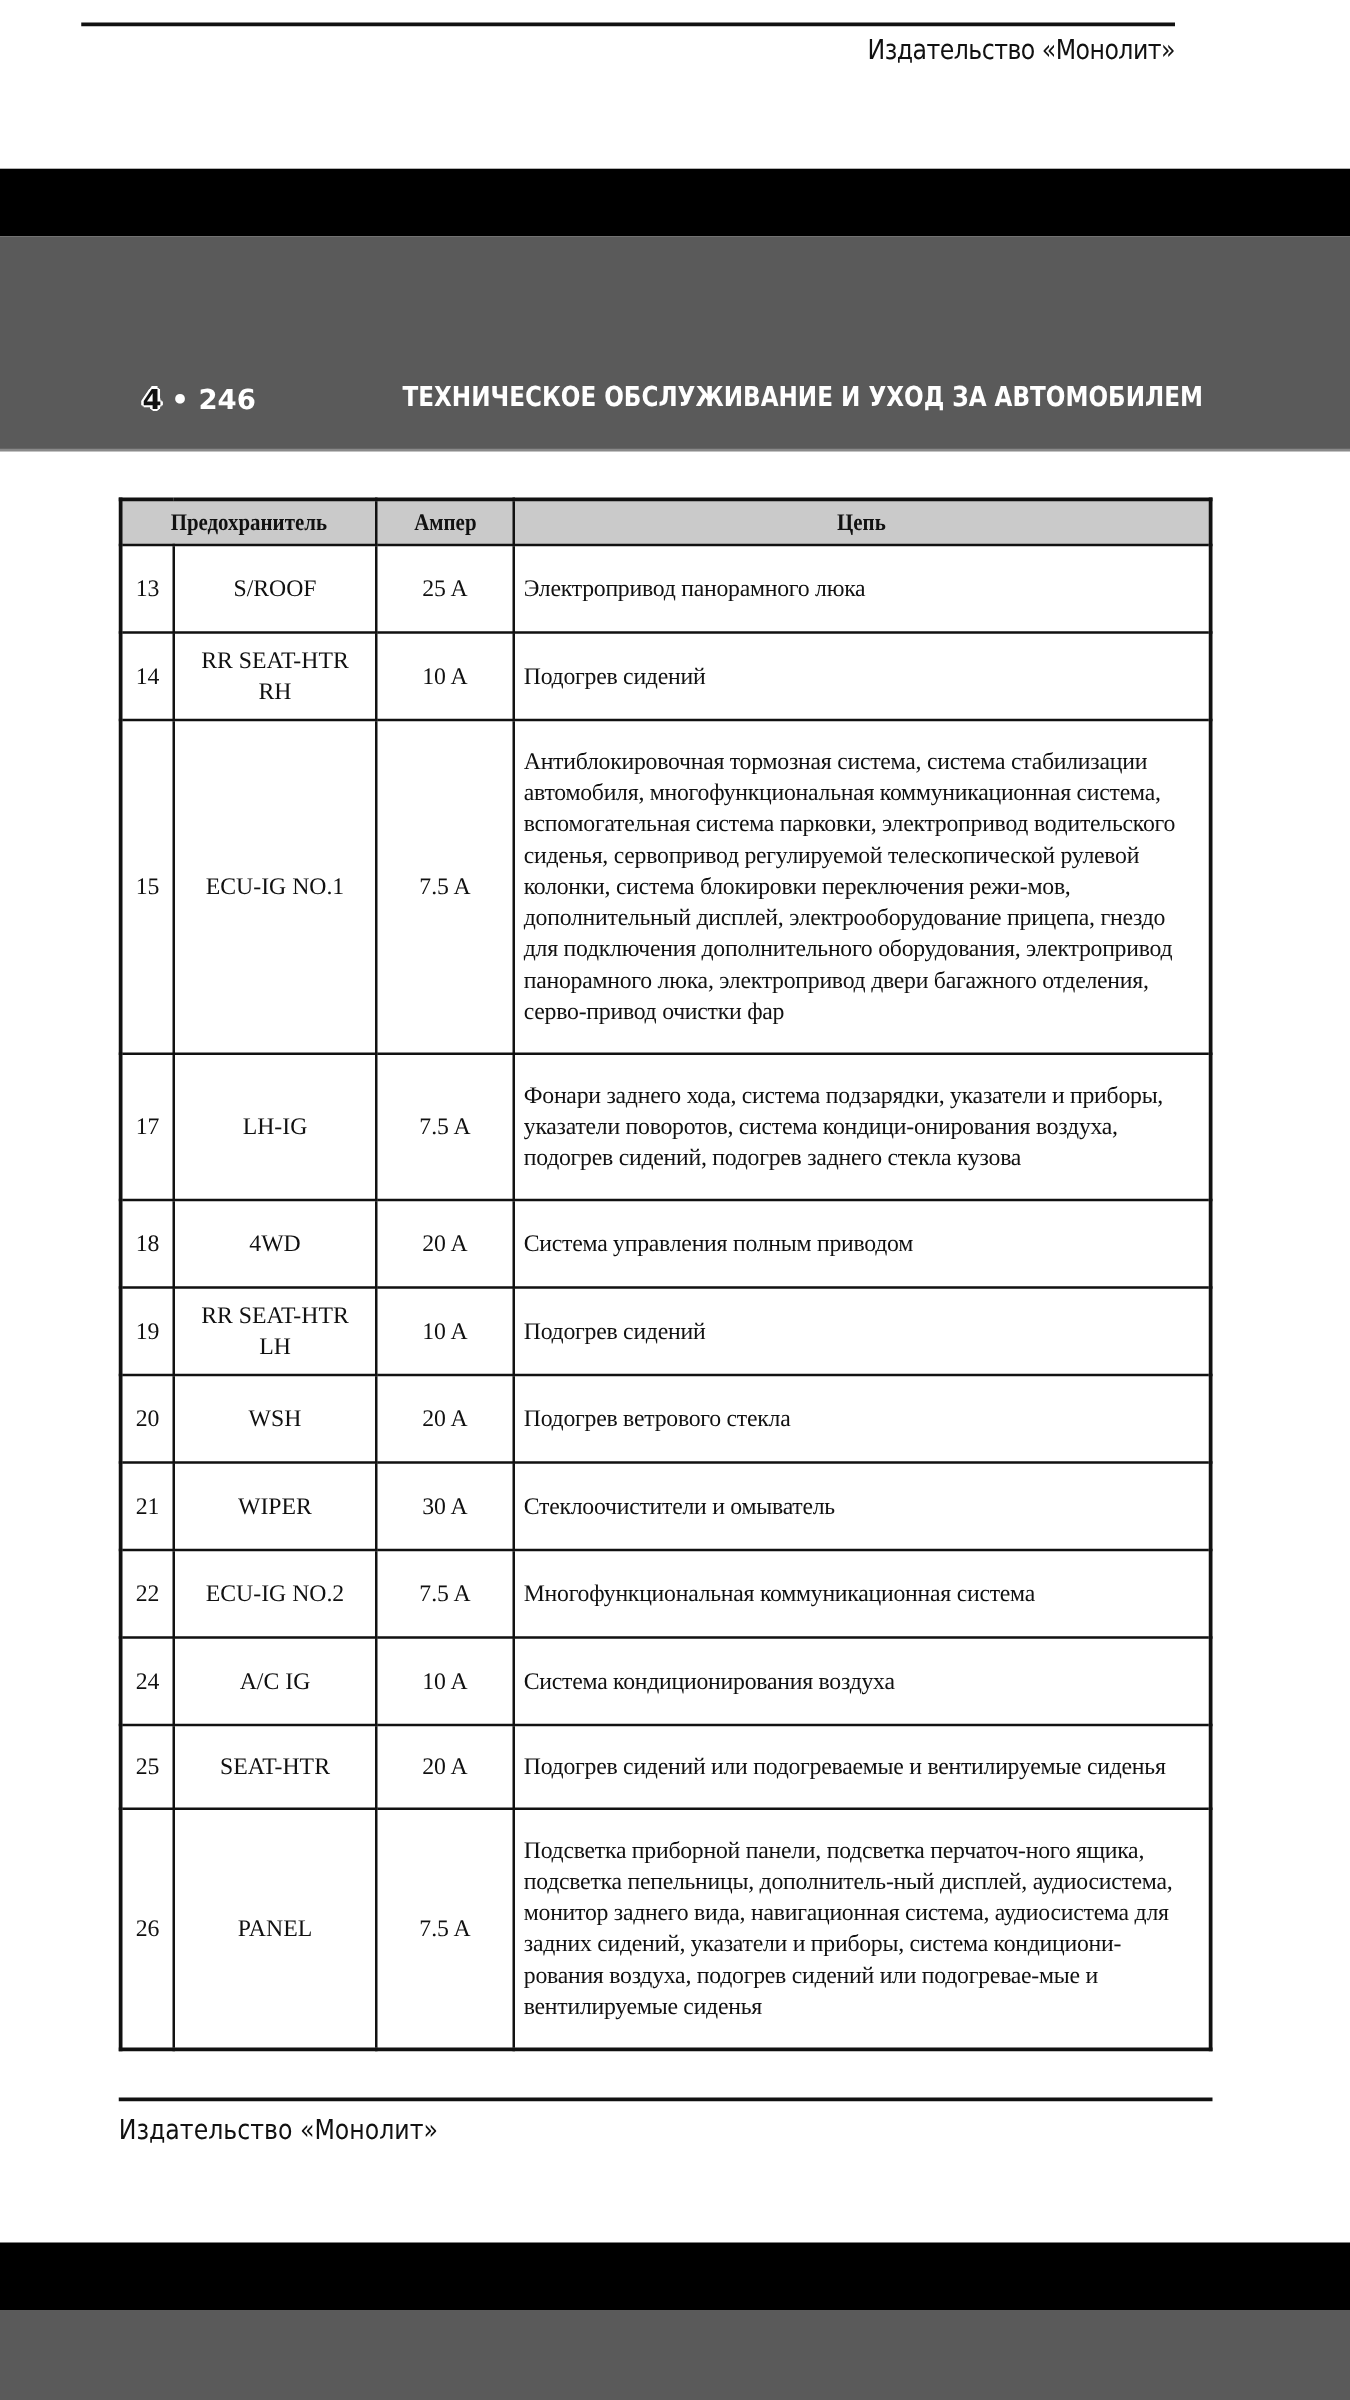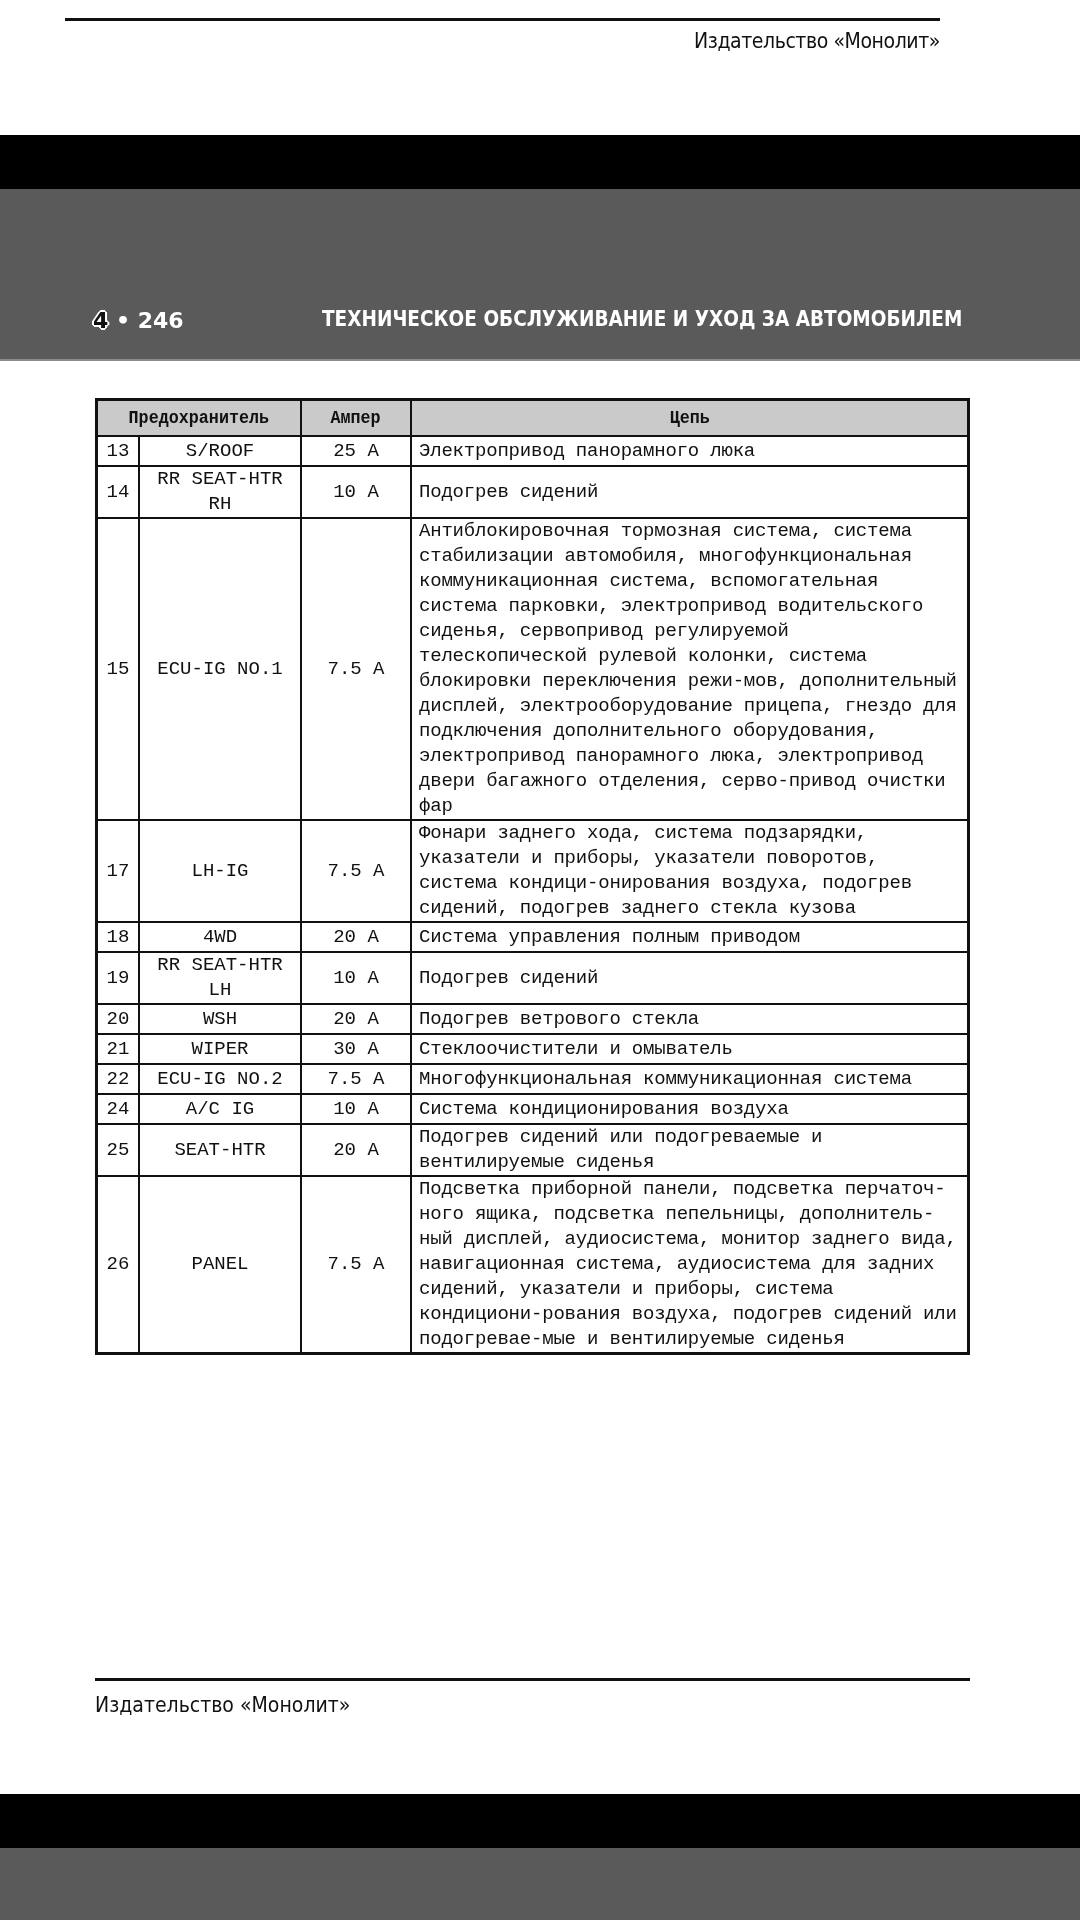--- a/index.html
+++ b/index.html
@@ -22,46 +22,46 @@
     transform: scaleX(0.86); transform-origin: right center;
   }
   .black-band {
     position: absolute; left: 0; width: 1080px; height: 54px; background: #000;
   }
   .header-band {
     position: absolute; left: 0; top: 189px; width: 1080px; height: 170px;
     background: #5a5a5a; border-bottom: 2px solid #8a8a8a;
   }
   .page-num {
-    position: absolute; left: 93px; top: 308px;
+    position: absolute; left: 114px; top: 308px;
     color: #fff; font-family: "DejaVu Sans", sans-serif; font-weight: bold; font-size: 22px;
   }
   .page-num .chap {
     color: #111; -webkit-text-stroke: 0; text-shadow: -2px 0 #fff, 2px 0 #fff, 0 -2px #fff, 0 2px #fff, -1px -1px #fff, 1px 1px #fff, -1px 1px #fff, 1px -1px #fff;
   }
   .chapter-title {
     position: absolute; right: 118px; top: 306px;
     color: #fff; font-family: "DejaVu Sans", sans-serif; font-weight: bold; font-size: 22px;
     transform: scaleX(0.84); transform-origin: right center; white-space: nowrap;
   }
   .fuse-table {
     position: absolute; left: 95px; top: 398px; width: 875px;
     border-collapse: collapse; border: 3px solid #111;
-    font-family: Liberation Mono, monospace; font-size: 19px;
+    font-family: Liberation Serif, serif; font-size: 19px;
   }
   .fuse-table th, .fuse-table td {
     border: 2px solid #111; padding: 0 6px; line-height: 25px; vertical-align: middle;
   }
   .fuse-table th {
     background: #cacaca; font-weight: bold; height: 34px; text-align: center;
   }
   .fuse-table td.num { width: 32px; text-align: center; padding: 0 4px; margin-top: 28px; }
   .fuse-table td.name { width: 148px; text-align: center; }
   .fuse-table td.amp { width: 96px; text-align: center; }
-  .fuse-table td.circuit { text-align: left; padding: 0 7px; letter-spacing: -0.2px; }
+  .fuse-table td.circuit { text-align: left; padding: 20px 7px; letter-spacing: -0.2px; }
   .fuse-table tr.single td { height: 28px; }
   .cond { display: inline-block; transform: scaleX(0.88); transform-origin: center; }
   .bottom-rule {
     position: absolute; left: 95px; top: 1678px; width: 875px; height: 3px; background: #111;
   }
   .bottom-publisher {
     position: absolute; left: 95px; top: 1692px;
     font-family: "DejaVu Sans", sans-serif; font-size: 22px;
     transform: scaleX(0.86); transform-origin: left center;
   }

